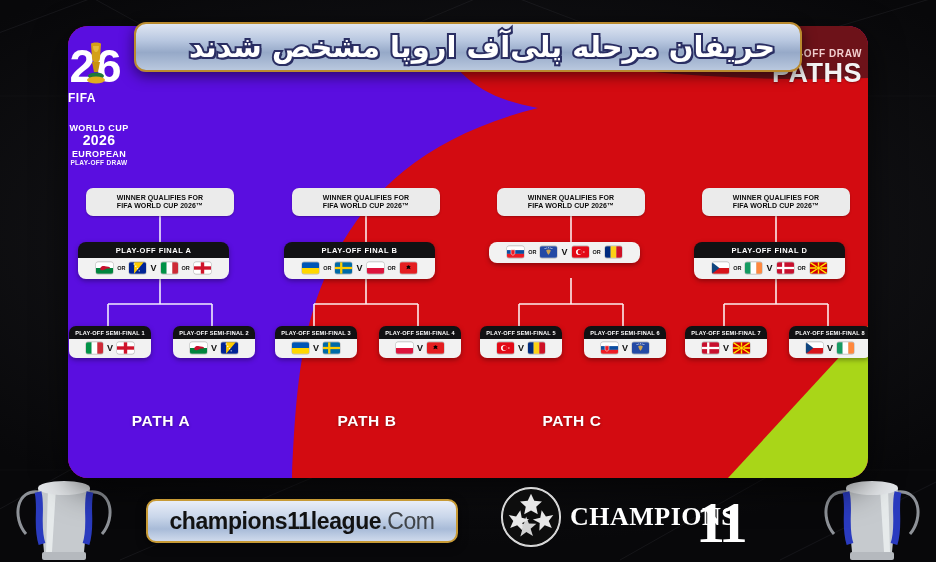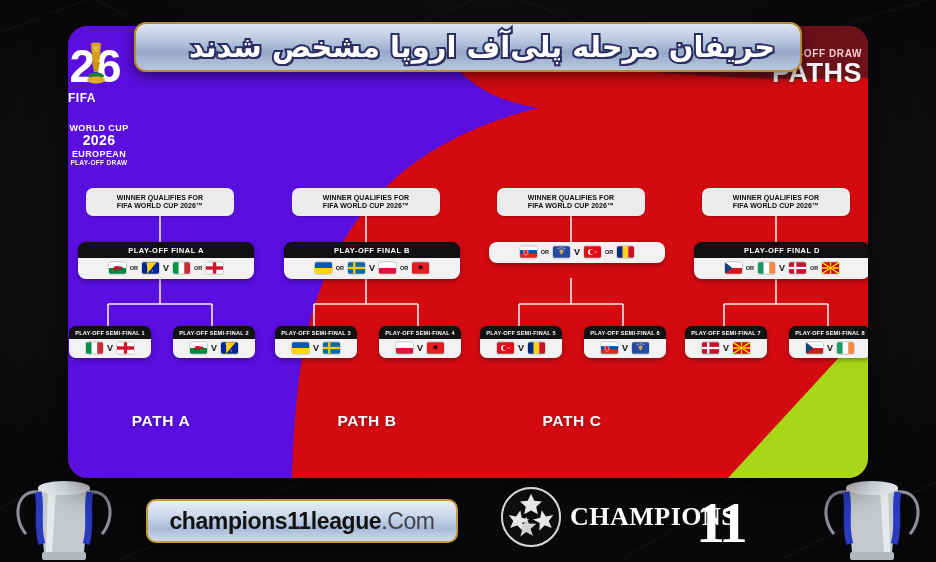--- a/index.html
+++ b/index.html
@@ -131,21 +131,21 @@
     display: flex; flex-direction: column;
     align-items: center; justify-content: center;
     color: #0b0b0b;
     line-height: 1.15;
     box-shadow: 0 1px 2px rgba(0,0,0,.25);
   }
   .pill-winner span { font-size: 7px; font-weight: 800; letter-spacing: .1px; }
 
   .final-box {
     position: absolute;
-    width: 176px;
+    width: 151px;
     border-radius: 8px;
     overflow: hidden;
     box-shadow: 0 2px 5px rgba(0,0,0,.35);
   }
   .final-box .hdr {
     background: #111113; color: #fff;
     font-size: 7.5px; font-weight: 800; letter-spacing: .5px;
     text-align: center; padding: 4px 0 3px;
   }
   .final-box .body {

